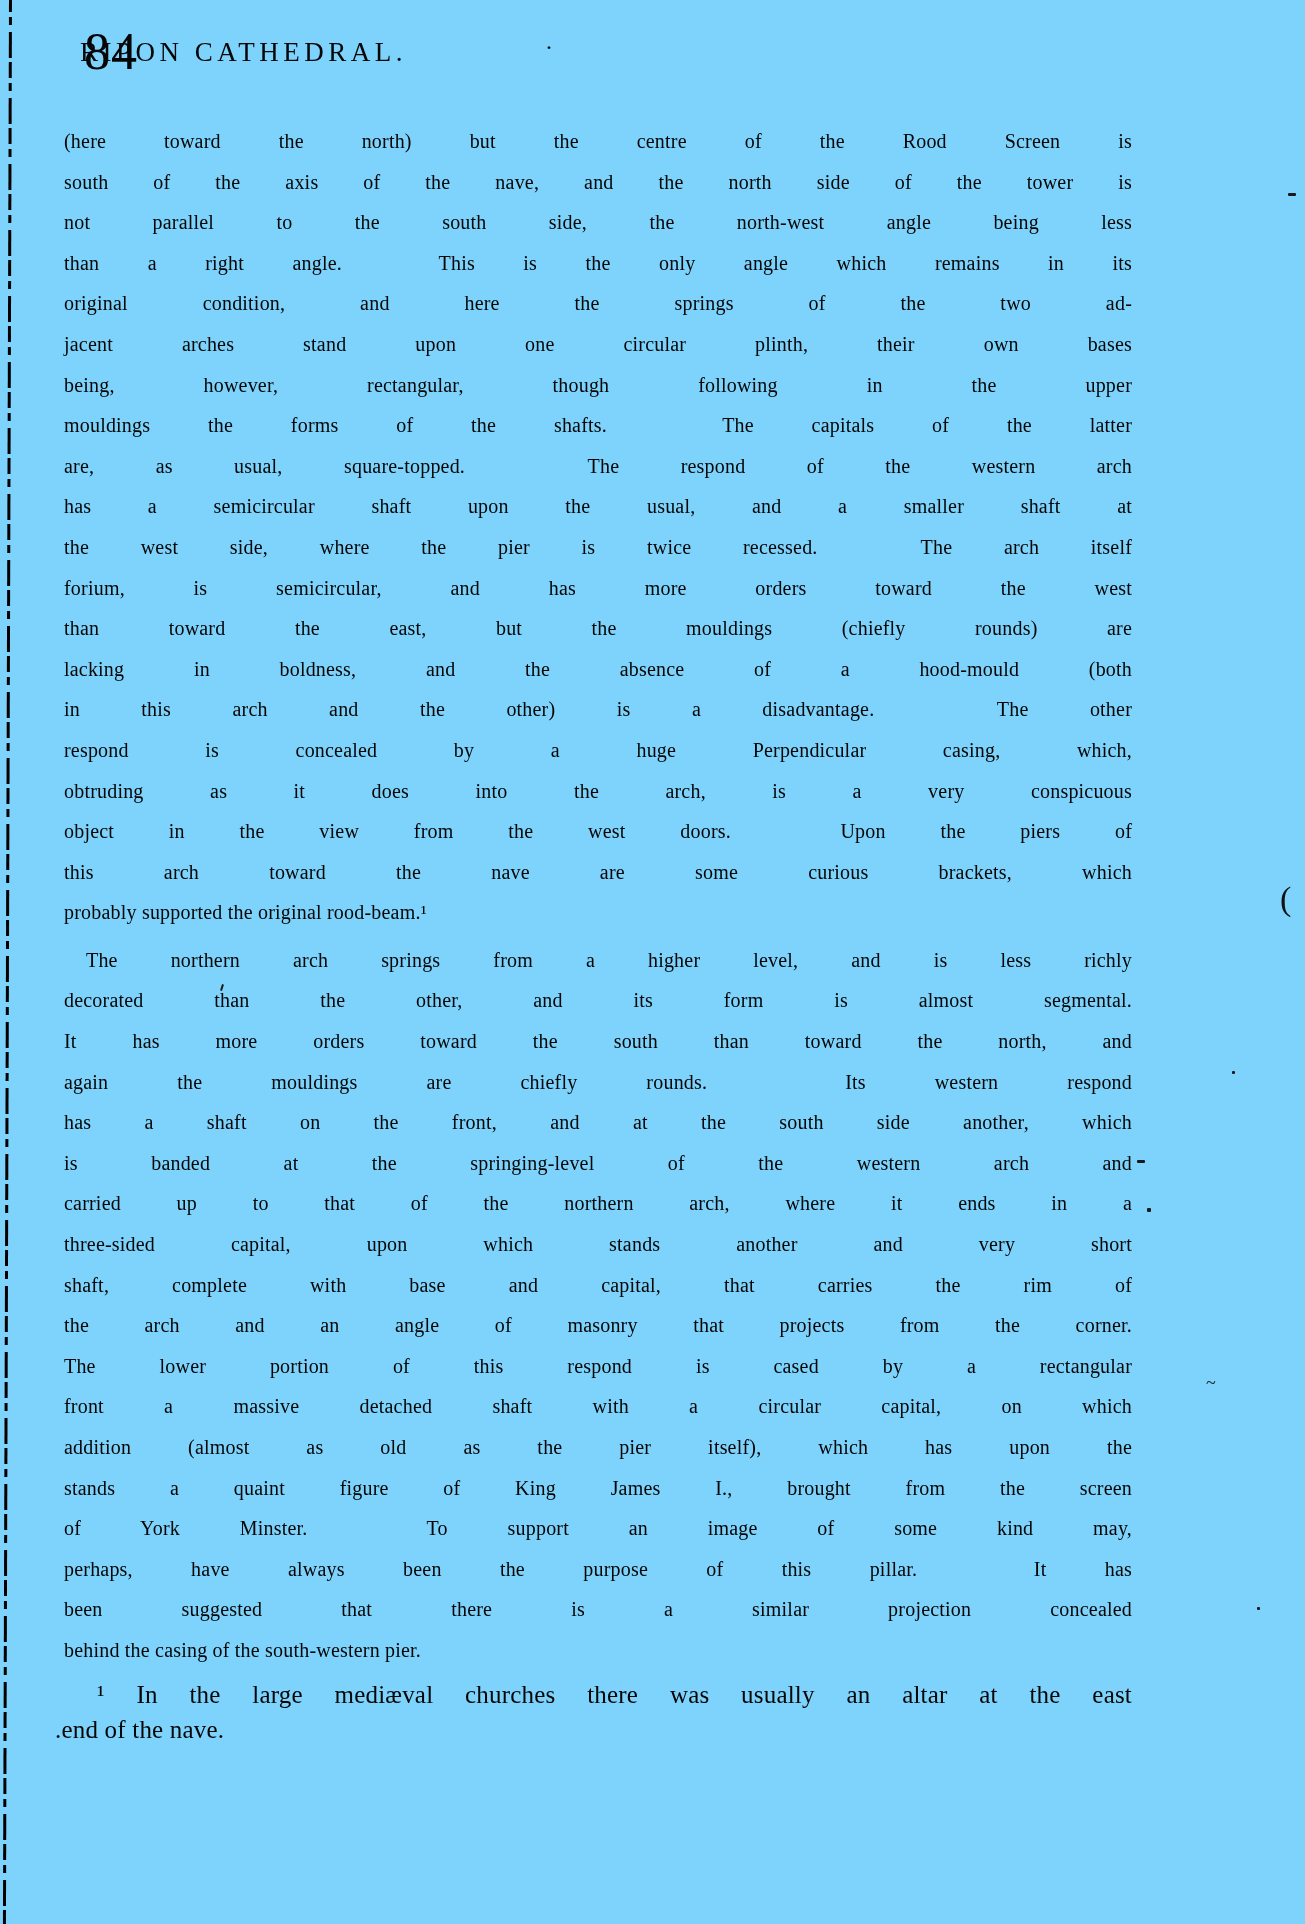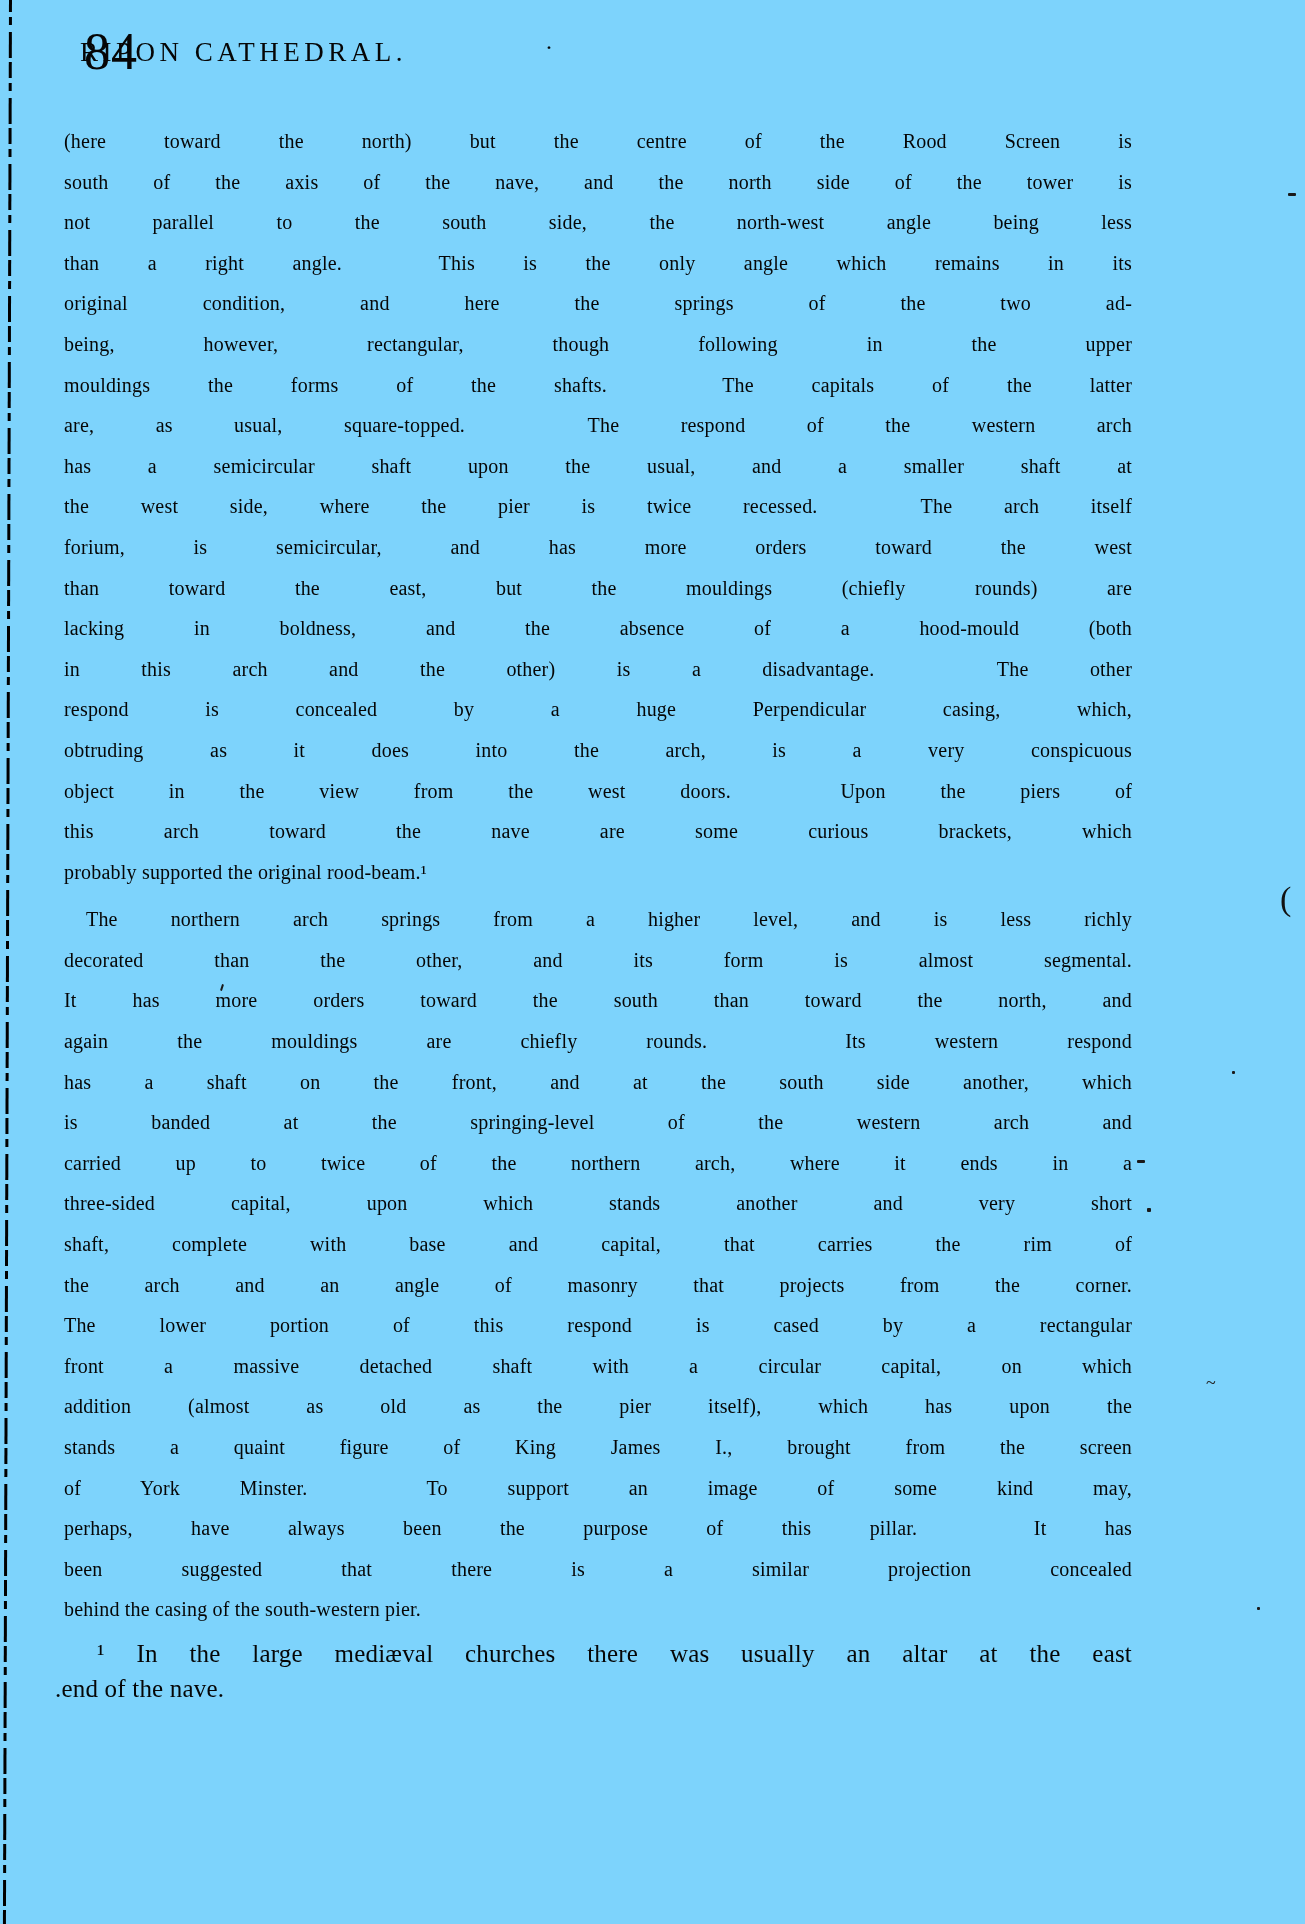--- a/index.html
+++ b/index.html
@@ -113,20 +113,21 @@
     <span class="running-title">RIPON CATHEDRAL.</span>
   </header>
 
   <main class="text-column">
     <div class="paragraph">
         <div class="line">(here toward the north) but the centre of the Rood Screen is</div>
         <div class="line">south of the axis of the nave, and the north side of the tower is</div>
         <div class="line">not parallel to the south side, the north-west angle being less</div>
         <div class="line">than a right angle.  This is the only angle which remains in its</div>
         <div class="line">original condition, and here the springs of the two ad-</div>
+        <div class="line">jacent arches stand upon one circular plinth, their own bases</div>
         <div class="line">being, however, rectangular, though following in the upper</div>
         <div class="line">mouldings the forms of the shafts.  The capitals of the latter</div>
         <div class="line">are, as usual, square-topped.  The respond of the western arch</div>
         <div class="line">has a semicircular shaft upon the usual, and a smaller shaft at</div>
         <div class="line">the west side, where the pier is twice recessed.  The arch itself</div>
         <div class="line">forium, is semicircular, and has more orders toward the west</div>
         <div class="line">than toward the east, but the mouldings (chiefly rounds) are</div>
         <div class="line">lacking in boldness, and the absence of a hood-mould (both</div>
         <div class="line">in this arch and the other) is a disadvantage.  The other</div>
         <div class="line">respond is concealed by a huge Perpendicular casing, which,</div>
@@ -135,21 +136,21 @@
         <div class="line">this arch toward the nave are some curious brackets, which</div>
         <div class="line last">probably supported the original rood-beam.¹</div>
       </div>
     <div class="paragraph indent-first gap">
         <div class="line">The northern arch springs from a higher level, and is less richly</div>
         <div class="line">decorated than the other, and its form is almost segmental.</div>
         <div class="line">It has more orders toward the south than toward the north, and</div>
         <div class="line">again the mouldings are chiefly rounds.  Its western respond</div>
         <div class="line">has a shaft on the front, and at the south side another, which</div>
         <div class="line">is banded at the springing-level of the western arch and</div>
-        <div class="line">carried up to twice of the northern arch, where it ends in a</div>
+        <div class="line">carried up to that of the northern arch, where it ends in a</div>
         <div class="line">three-sided capital, upon which stands another and very short</div>
         <div class="line">shaft, complete with base and capital, that carries the rim of</div>
         <div class="line">the arch and an angle of masonry that projects from the corner.</div>
         <div class="line">The lower portion of this respond is cased by a rectangular</div>
         <div class="line">front a massive detached shaft with a circular capital, on which</div>
         <div class="line">addition (almost as old as the pier itself), which has upon the</div>
         <div class="line">stands a quaint figure of King James I., brought from the screen</div>
         <div class="line">of York Minster.  To support an image of some kind may,</div>
         <div class="line">perhaps, have always been the purpose of this pillar.  It has</div>
         <div class="line">been suggested that there is a similar projection concealed</div>

